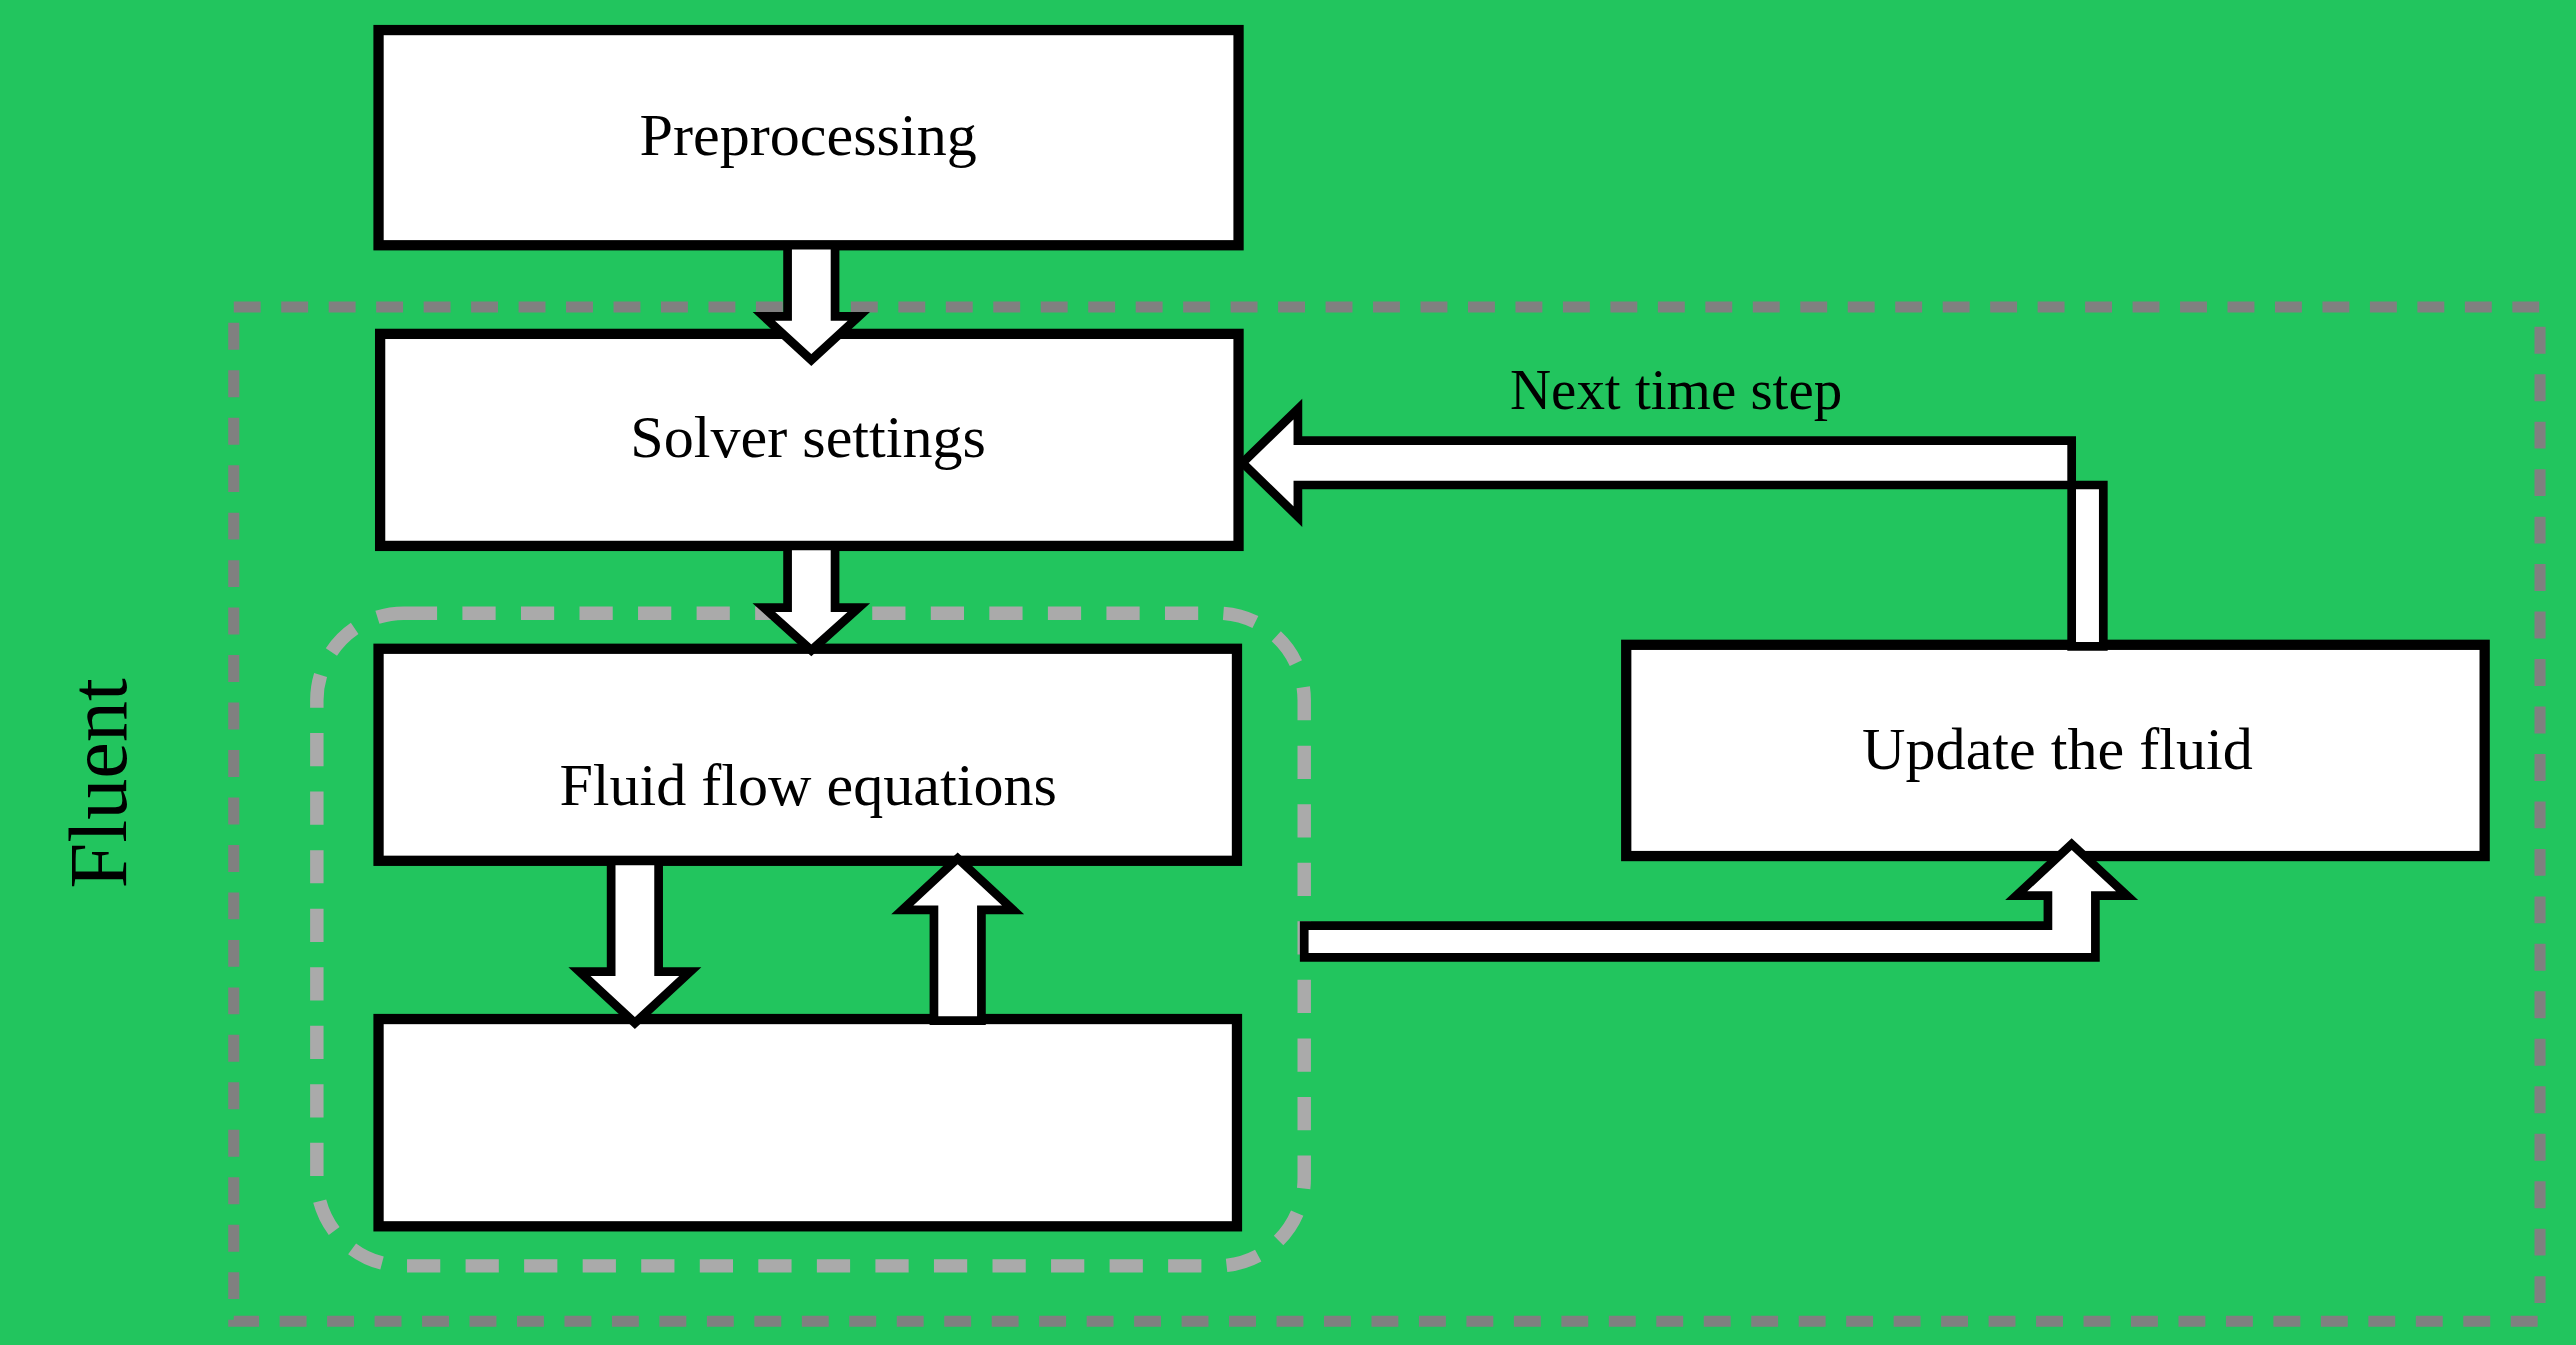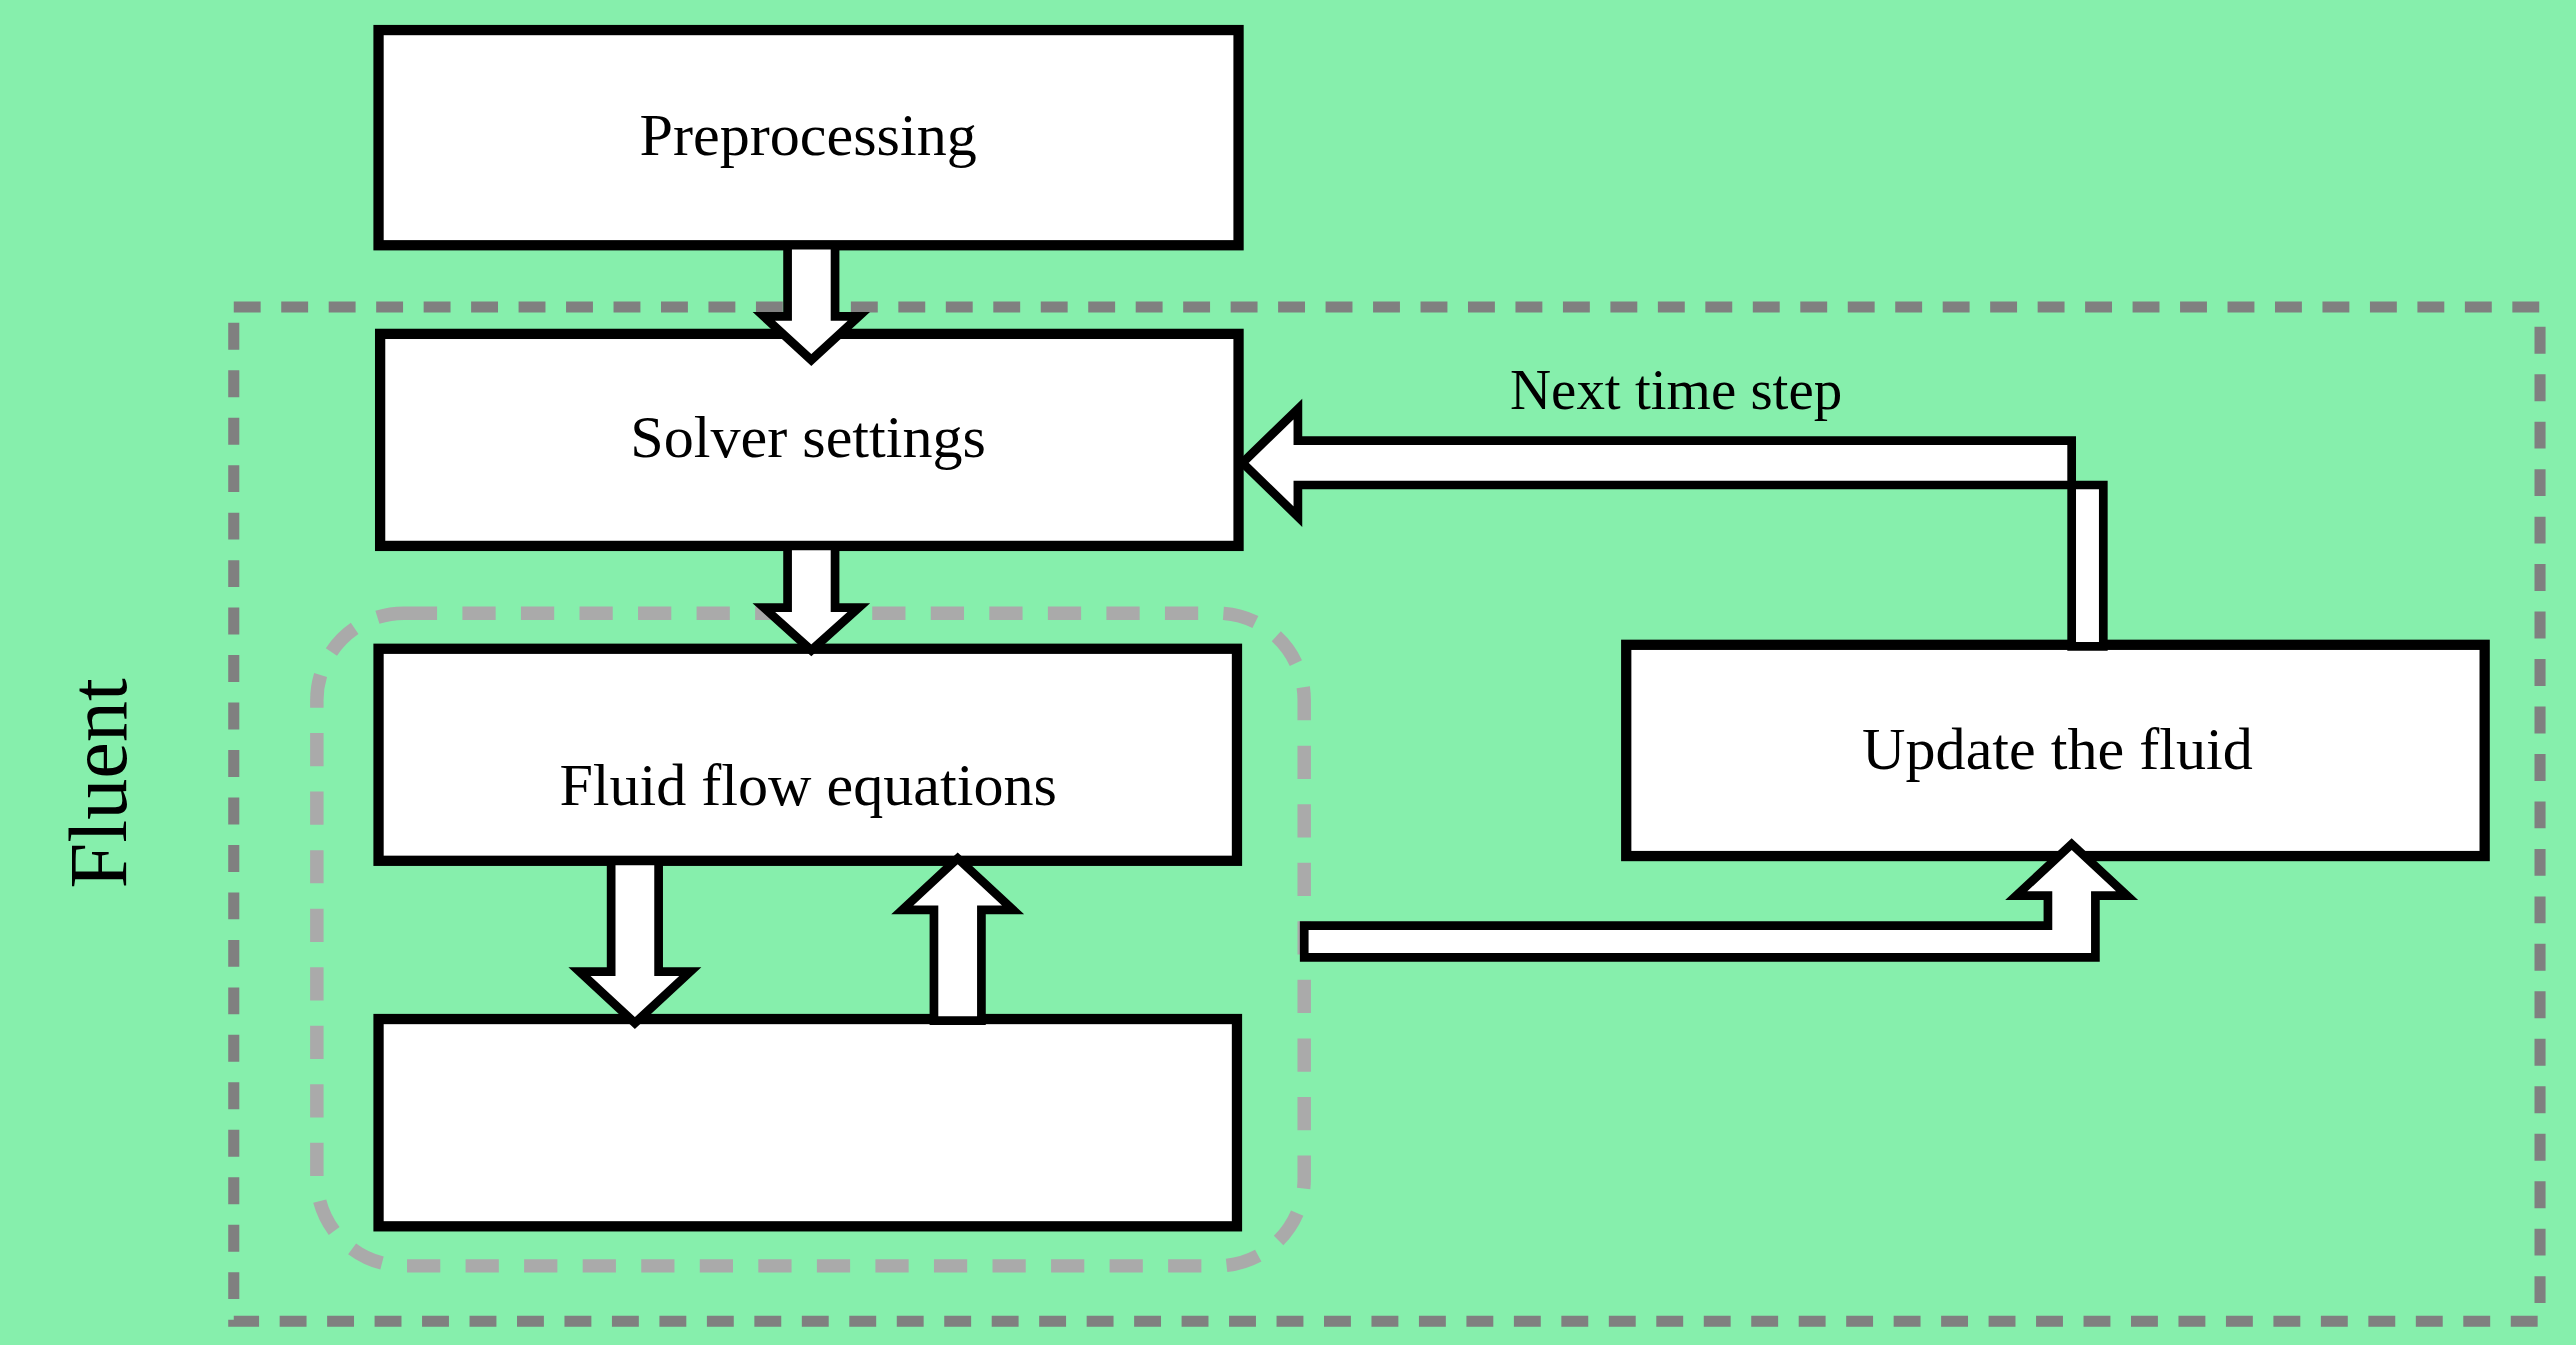--- a/index.html
+++ b/index.html
@@ -4,21 +4,21 @@
 <style>
   html, body {
     margin: 0;
     padding: 0;
     background: #ffffff;
   }
   #stage {
     position: relative;
     width: 2576px;
     height: 1345px;
-    background: #86efac;
+    background: #22c55e;
     overflow: hidden;
     font-family: "Liberation Serif", "DejaVu Serif", serif;
   }
   #diagram-svg {
     position: absolute;
     left: 0;
     top: 0;
     width: 2576px;
     height: 1345px;
   }

